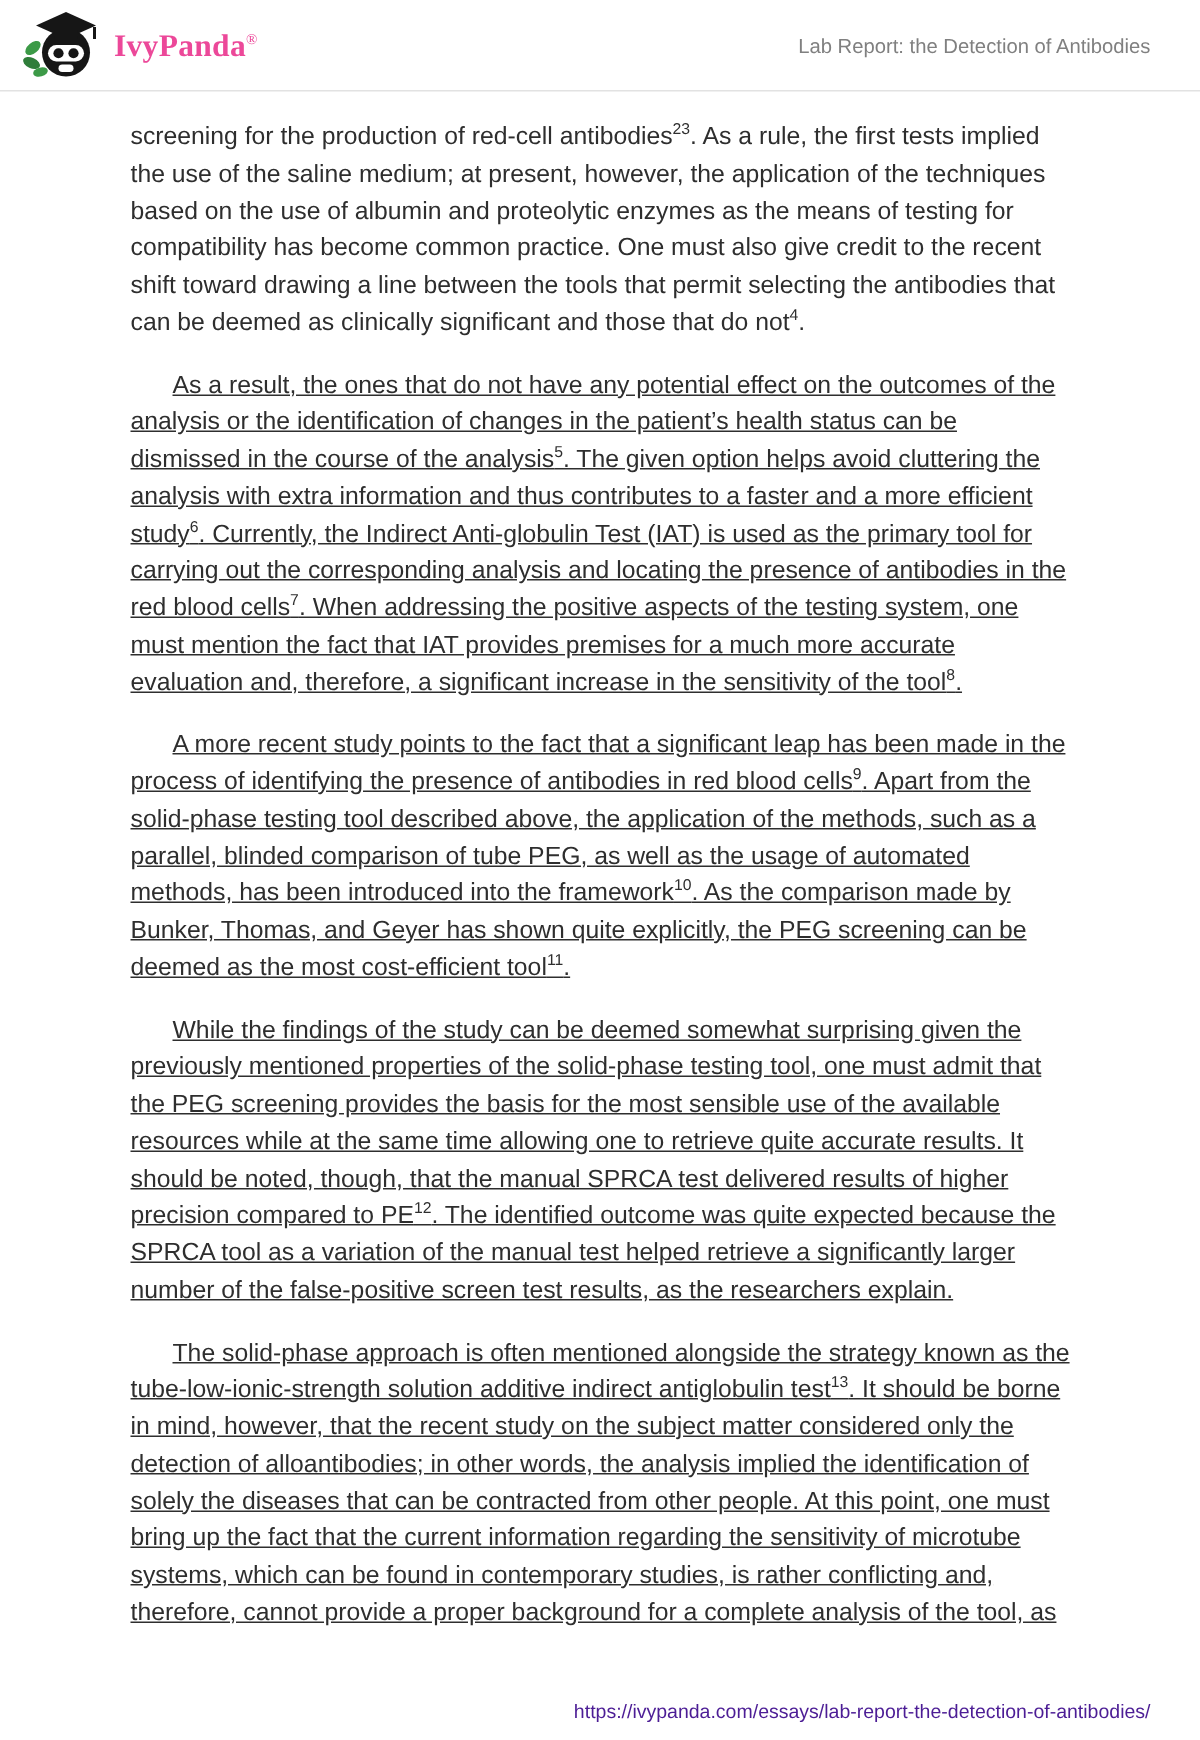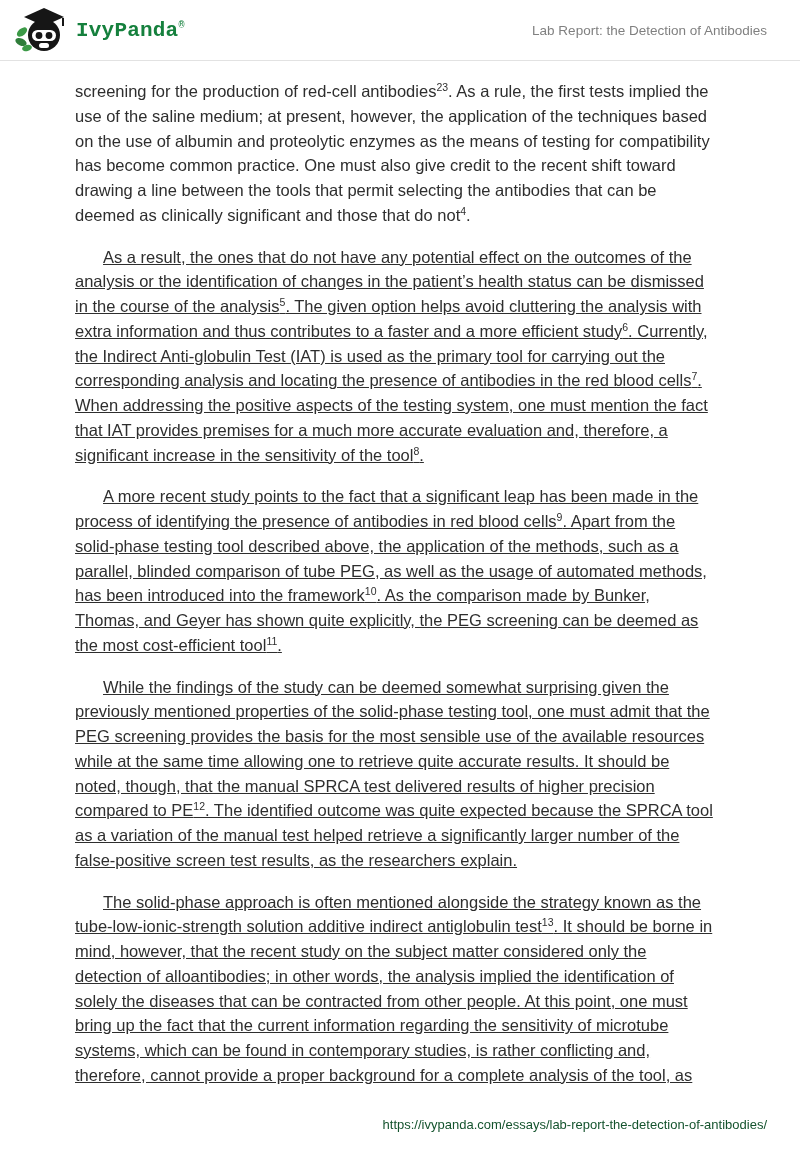--- a/index.html
+++ b/index.html
@@ -20,24 +20,24 @@
     height: 44px;
     box-sizing: content-box;
   }
   .brand {
     display: flex;
     align-items: center;
     gap: 10px;
     cursor: pointer;
   }
   .brand-name {
-    font-family: Liberation Mono, monospace;
+    font-family: Liberation Serif, serif;
     font-weight: 700;
     font-size: 21px;
-    color: #15803d;
+    color: #ec4899;
     letter-spacing: 0.2px;
   }
   .brand-name sup {
     font-size: 10px;
     font-weight: 400;
     vertical-align: super;
   }
   .doc-title {
     color: #808080;
     font-size: 13.5px;
@@ -46,35 +46,35 @@
     border: none;
     border-top: 1px solid #e2e2e2;
     margin: 0;
   }
   .doc-body {
     padding: 18px 85px 0 75px;
     font-size: 16.5px;
     line-height: 1.5;
   }
   .para {
-    margin: 0 0 17px 0;
+    margin: 0 0 17px 12px;
     text-align: left;
   }
   .para.indent { text-indent: 28px; text-decoration: underline; }
   .para sup {
     font-size: 10.5px;
     line-height: 0;
     vertical-align: super;
   }
   .page-footer {
     position: absolute;
     right: 33px;
-    bottom: 28px;
+    bottom: 12px;
     font-size: 13px;
-    color: #14532d;
+    color: #4c1d95;
   }
   .logo-icon { display: inline-flex; width: 52px; height: 48px; }
 </style>
 </head>
 <body>
 
 <header class="page-header">
   <div class="brand">
     <span class="logo-icon">
       <svg viewBox="0 0 52 48" width="52" height="48" xmlns="http://www.w3.org/2000/svg">

